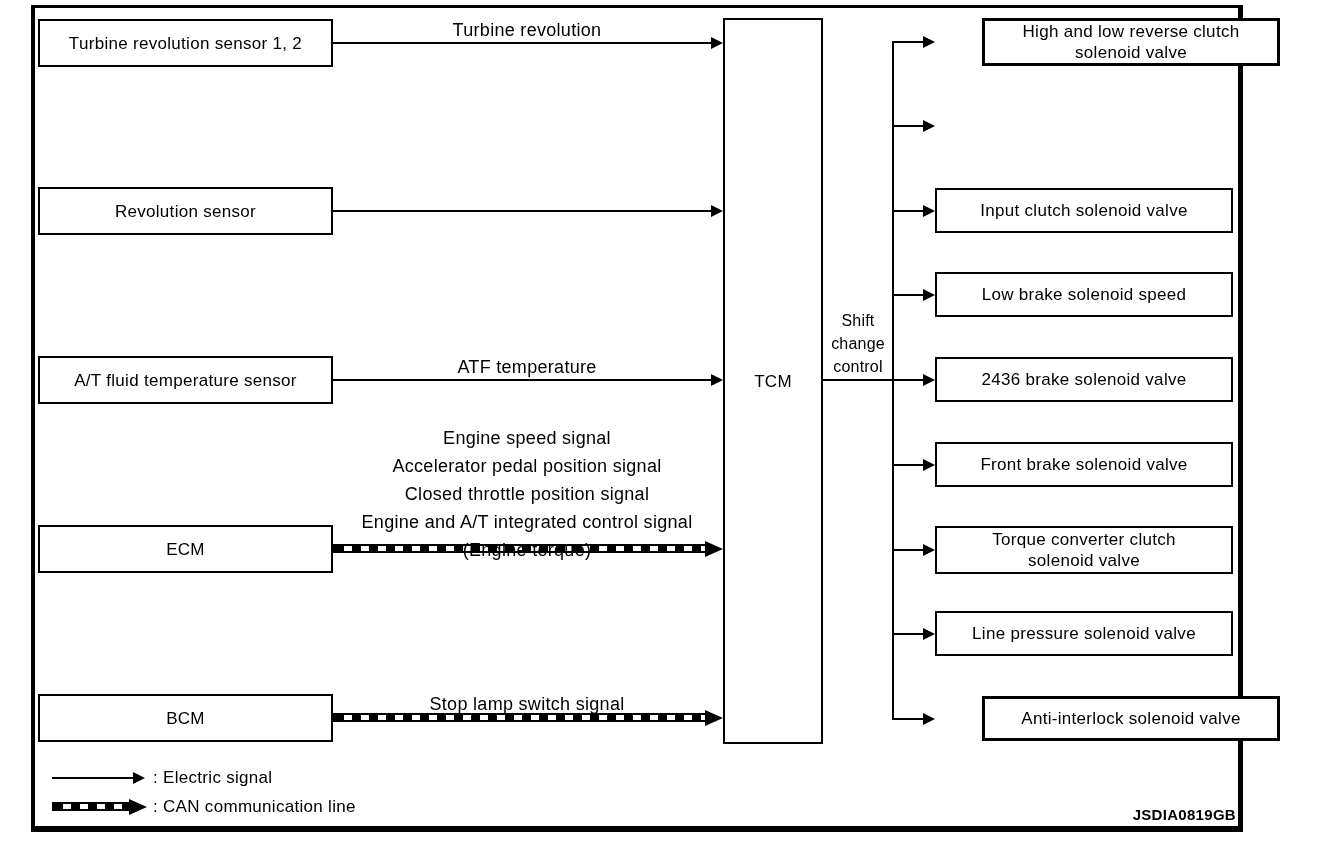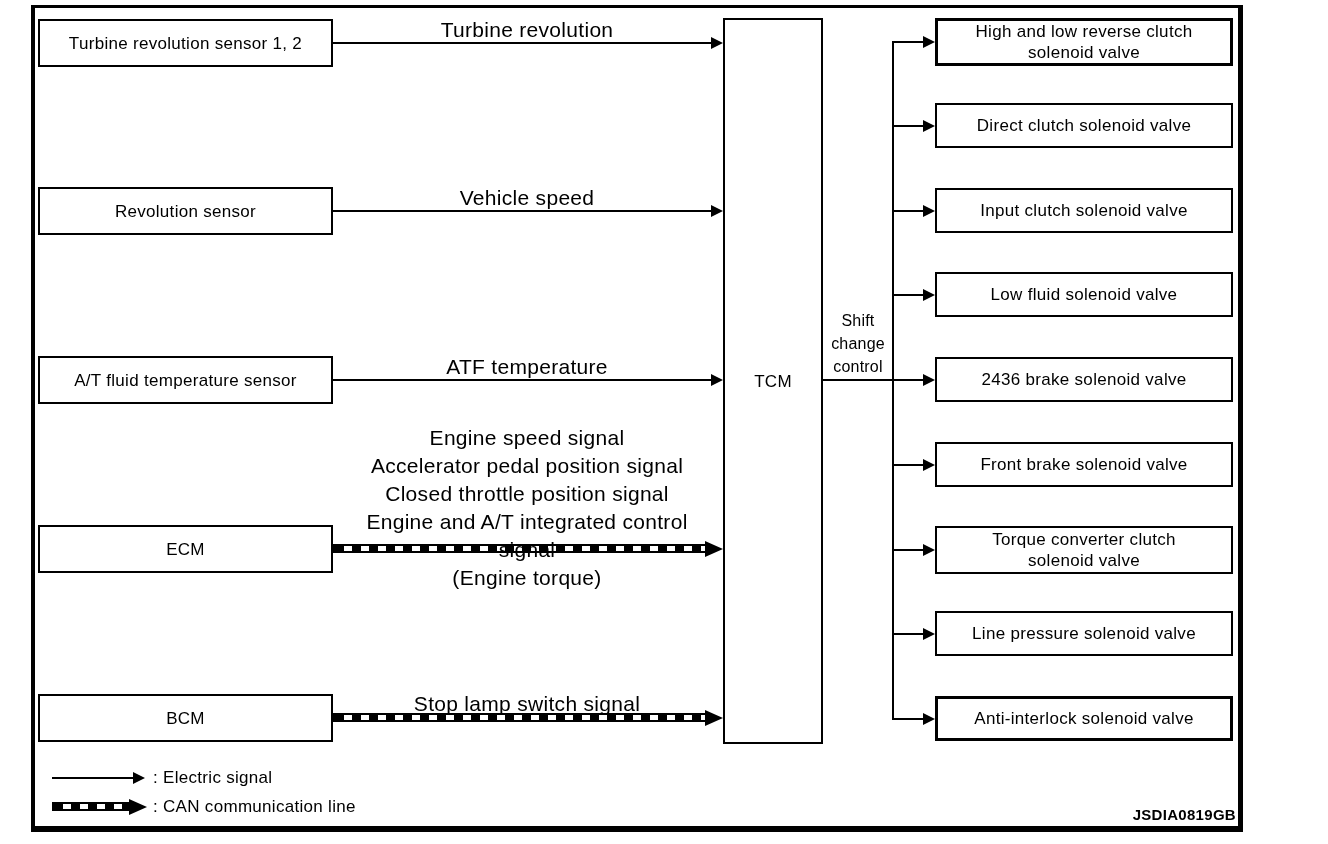--- a/index.html
+++ b/index.html
@@ -6,30 +6,30 @@
   .stage{position:relative;width:1328px;height:844px;background:#fff;overflow:hidden;
          font-family:Liberation Sans, sans-serif;color:#000000;}
   .frame{position:absolute;left:31px;top:5px;width:1212px;height:827px;
          border-style:solid;border-color:#000;border-width:3px 5px 6px 4px;box-sizing:border-box;}
   .box{position:absolute;border:2px solid #000;background:#fff;box-sizing:border-box;
        display:flex;align-items:center;justify-content:center;text-align:center;
        font-size:17px;line-height:21px;letter-spacing:0.3px;}
   .in-box{left:38px;width:295px;height:48px;}
   .out-box{left:935px;width:298px;height:45px;padding:0 22px;}
   .out-box.tall{height:48px;}
-  .out-box.thick{border-width:3px;}
+  .out-box.thick{border-width:3px;margin-left:47px;}
   .h-line{position:absolute;height:2px;background:#000;}
   .v-line{position:absolute;width:2px;background:#000;}
   .arrow-r{position:absolute;width:0;height:0;border-style:solid;
            border-color:transparent transparent transparent #000;border-width:6px 0 6px 12px;}
   .arrow-r.big{border-width:8px 0 8px 18px;}
   .can-bar{position:absolute;height:5px;border:2px solid #000;
            background:repeating-linear-gradient(90deg,#000 0 9px,#fff 9px 17px);}
   .sig-label{position:absolute;left:343px;width:368px;text-align:center;
-             font-size:21px;line-height:20px;letter-spacing:0.3px;white-space:pre-line;}
+             font-size:18px;line-height:20px;letter-spacing:0.3px;white-space:pre-line;}
   .sig-label.multi{line-height:28px;}
   .shift-label{position:absolute;left:818px;width:80px;top:309px;text-align:center;
                font-size:16px;line-height:23px;letter-spacing:0.2px;white-space:pre-line;}
   .legend-text{position:absolute;left:153px;font-size:17px;line-height:20px;letter-spacing:0.3px;}
   .figure-code{position:absolute;right:92px;top:806px;font-size:15px;font-weight:bold;letter-spacing:0.3px;}
 </style>
 </head>
 <body>
 
 <div class="stage">
@@ -57,21 +57,20 @@
   <div class="arrow-r" style="left:711px;top:205px"></div>
   <div class="h-line" style="left:333px;top:379px;width:378px"></div>
   <div class="arrow-r" style="left:711px;top:374px"></div>
 
   <div class="can-bar" style="left:333px;top:544px;width:372px"></div>
   <div class="arrow-r big" style="left:705px;top:541px"></div>
   <div class="can-bar" style="left:333px;top:713px;width:372px"></div>
   <div class="arrow-r big" style="left:705px;top:710px"></div>
 
   <div class="sig-label" style="top:20px">Turbine revolution</div>
-  <div class="sig-label" style="top:188px">Vehicle speed</div>
   <div class="sig-label" style="top:357px">ATF temperature</div>
   <div class="sig-label multi" style="top:424px">Engine speed signal
 Accelerator pedal position signal
 Closed throttle position signal
 Engine and A/T integrated control signal
 (Engine torque)</div>
   <div class="sig-label" style="top:694px">Stop lamp switch signal</div>
 
   <div class="box" style="left:723px;top:18px;width:100px;height:726px">
     <span>TCM</span>
@@ -98,28 +97,25 @@
   <div class="h-line" style="left:893px;top:549px;width:30px"></div>
   <div class="arrow-r" style="left:923px;top:544px"></div>
   <div class="h-line" style="left:893px;top:633px;width:30px"></div>
   <div class="arrow-r" style="left:923px;top:628px"></div>
   <div class="h-line" style="left:893px;top:718px;width:30px"></div>
   <div class="arrow-r" style="left:923px;top:713px"></div>
 
   <div class="box out-box tall thick" style="top:18px">
       <span>High and low reverse clutch solenoid valve</span>
     </div>
-  <div class="box out-box" style="top:103px">
-      <span>Direct clutch solenoid valve</span>
-    </div>
   <div class="box out-box" style="top:188px">
       <span>Input clutch solenoid valve</span>
     </div>
   <div class="box out-box" style="top:272px">
-      <span>Low fluid solenoid valve</span>
+      <span>Low brake solenoid speed</span>
     </div>
   <div class="box out-box" style="top:357px">
       <span>2436 brake solenoid valve</span>
     </div>
   <div class="box out-box" style="top:442px">
       <span>Front brake solenoid valve</span>
     </div>
   <div class="box out-box tall" style="top:526px">
       <span>Torque converter clutch solenoid valve</span>
     </div>

